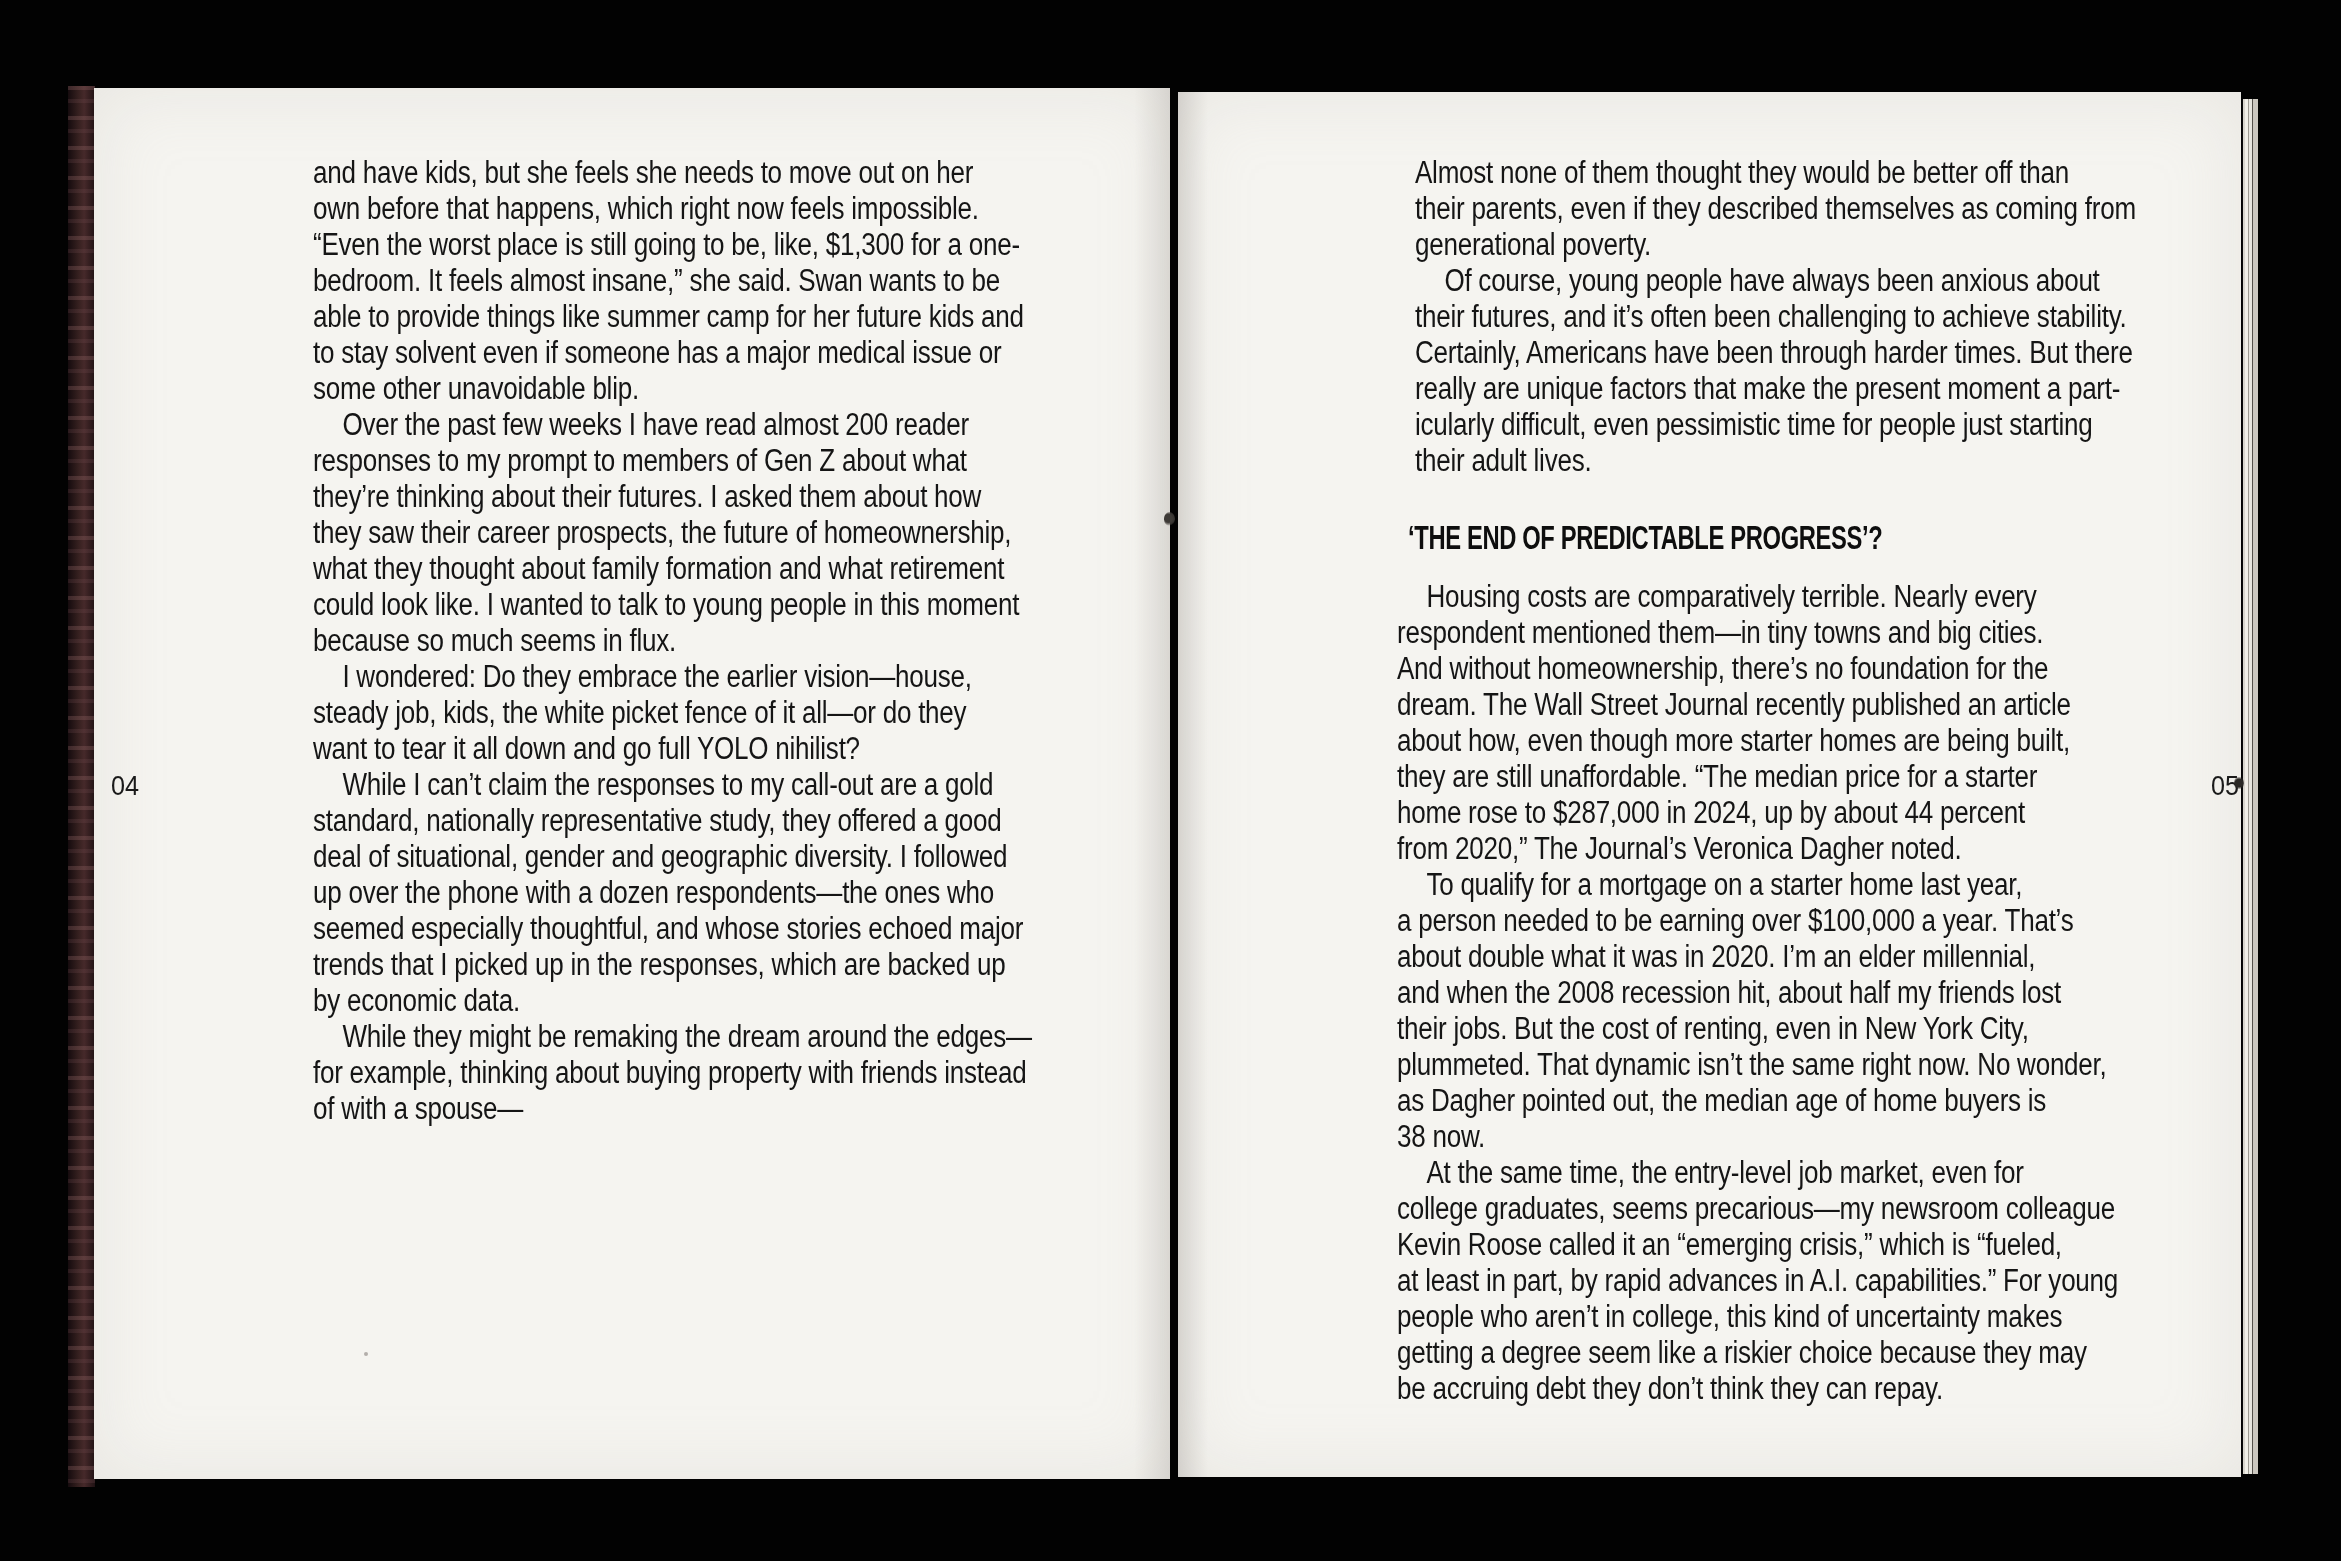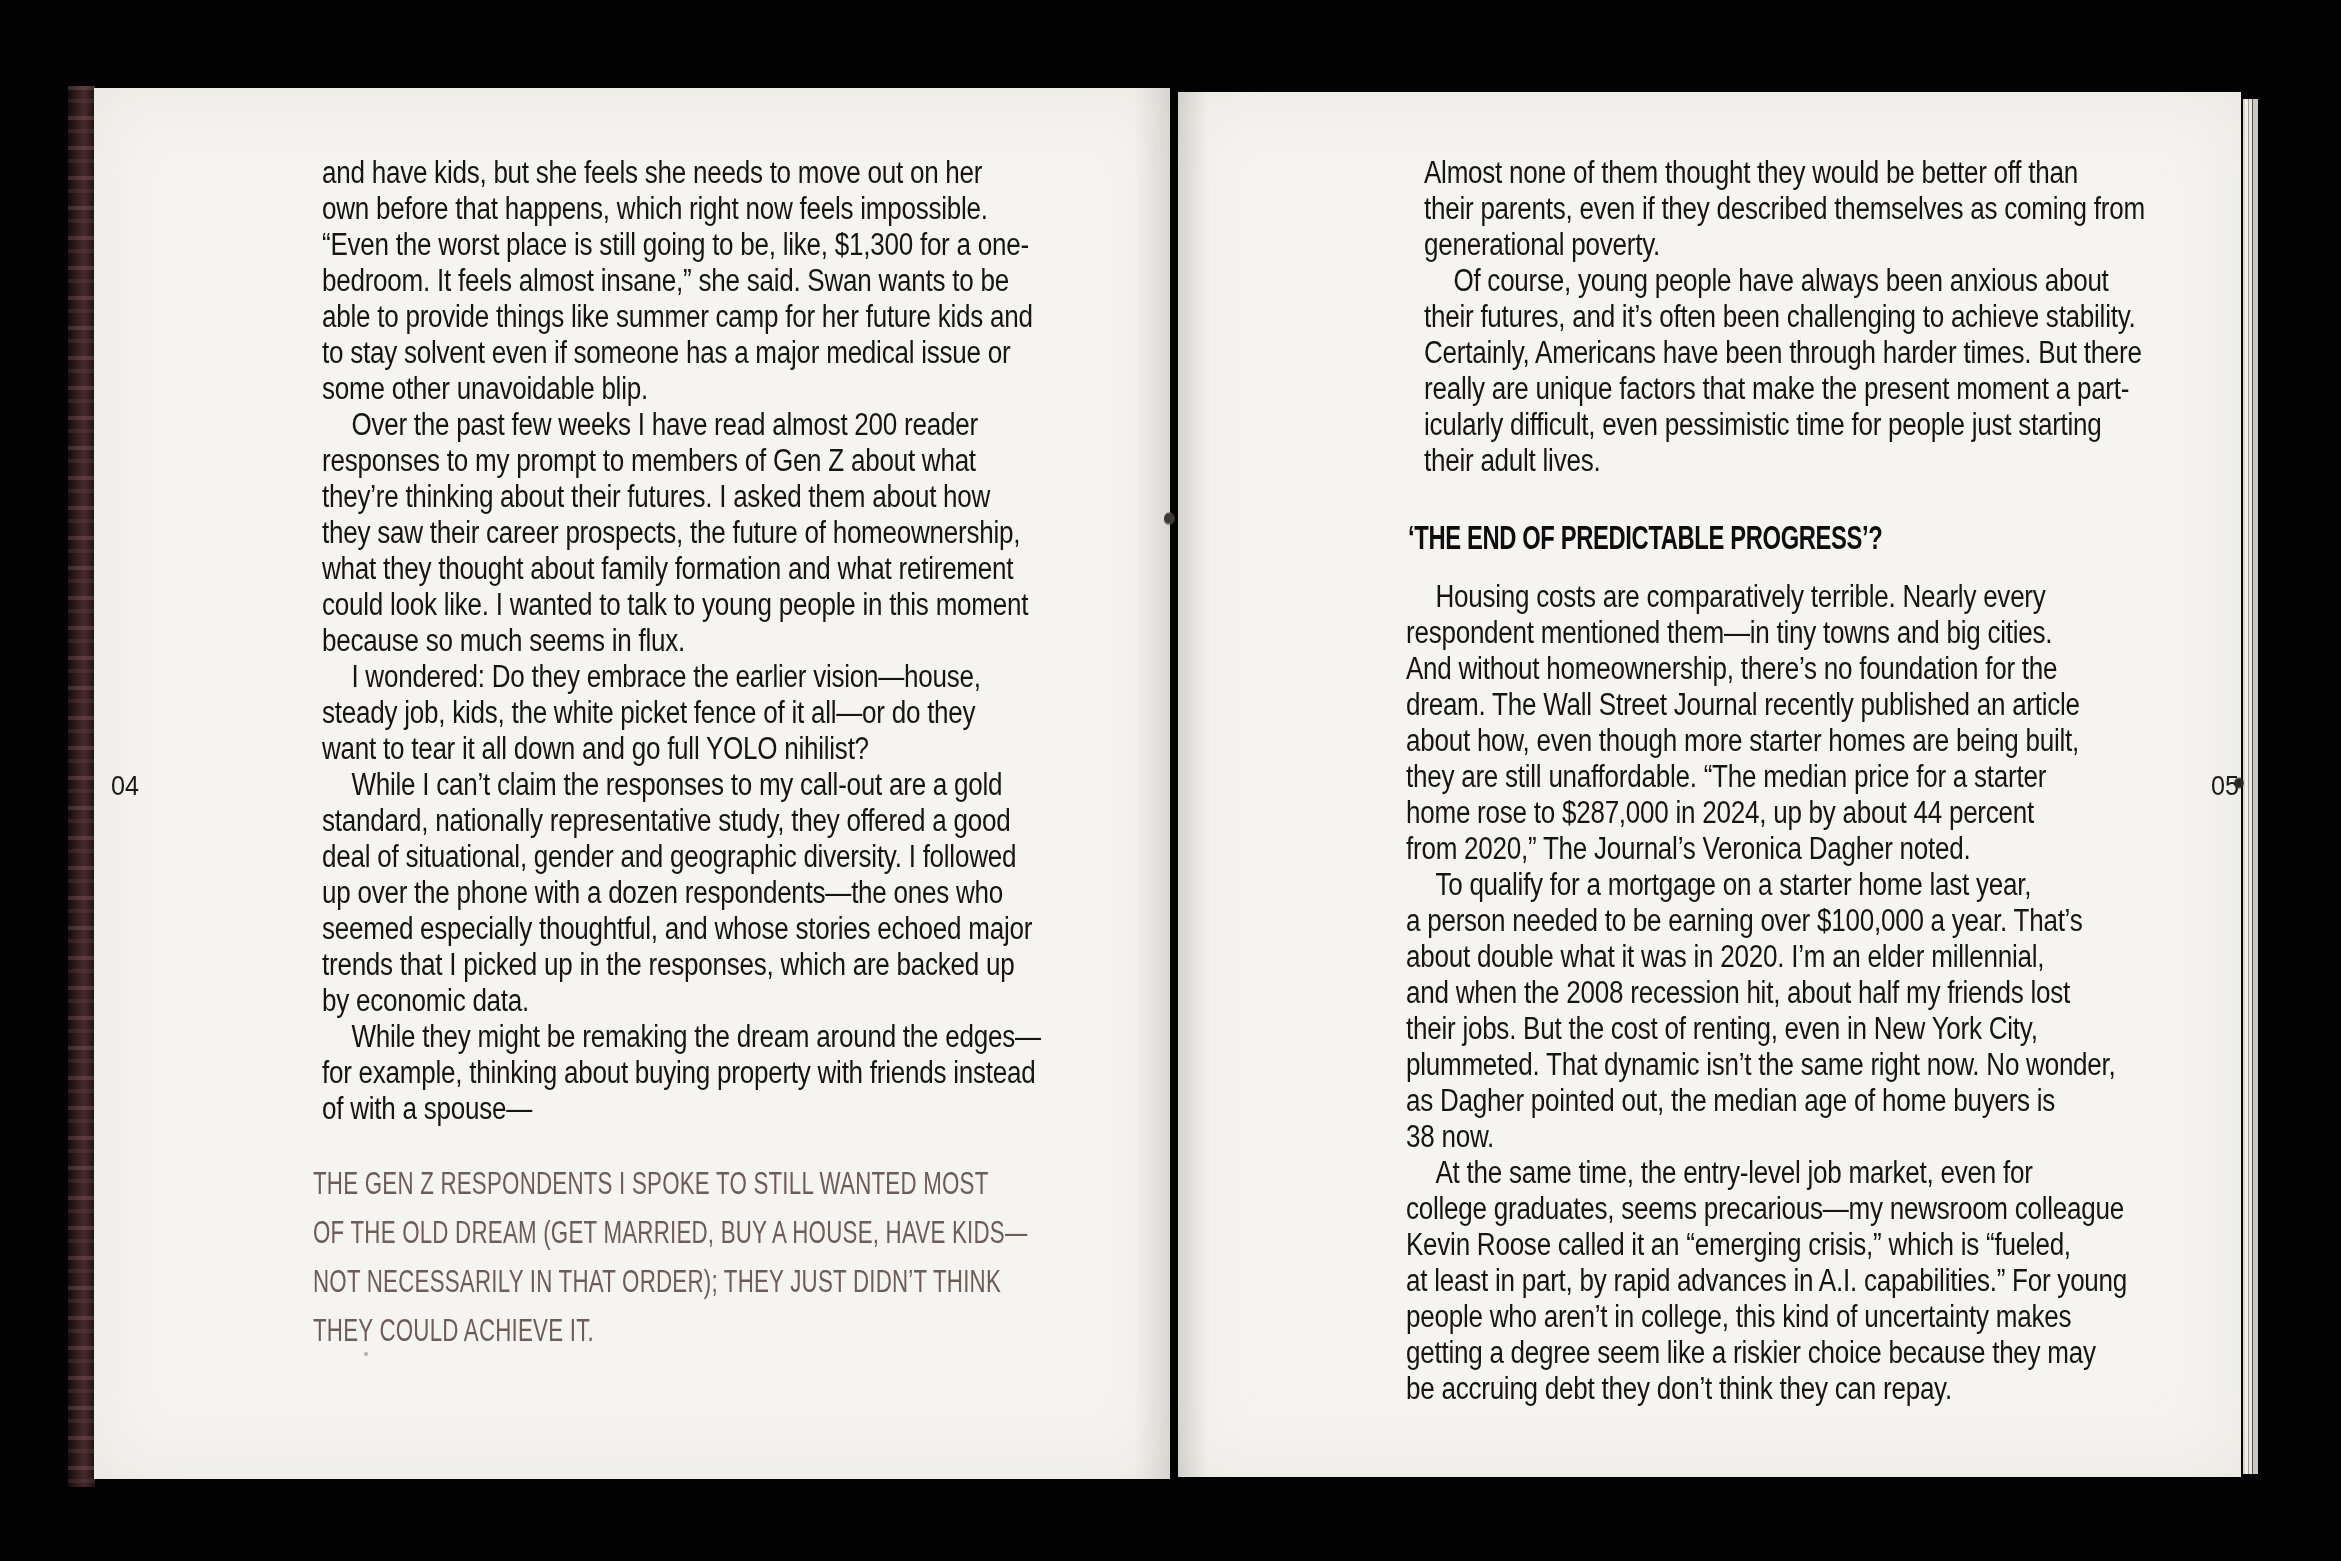--- a/index.html
+++ b/index.html
@@ -18,21 +18,21 @@
   .page{position:absolute;background:#f5f4f0;box-shadow:inset 0 0 73px rgba(188,183,172,.22);}
   .page-left{left:94px;top:88px;width:1076px;height:1391px;}
   .page-right{left:1178px;top:92px;width:1063px;height:1385px;}
   .page-left::after{content:"";position:absolute;right:0;top:0;width:36px;height:100%;
     background:linear-gradient(90deg,rgba(0,0,0,0) 0%,rgba(62,52,46,.12) 100%);}
   .page-right::before{content:"";position:absolute;left:0;top:0;width:30px;height:100%;
     background:linear-gradient(90deg,rgba(62,52,46,.14) 0%,rgba(0,0,0,0) 100%);}
 
   
   .col{position:absolute;}
-  .body-col{width:885px;margin-left:9px;}
+  .body-col{width:885px;}
   .ln{height:36px;line-height:36px;font-size:31px;color:#151515;white-space:nowrap;
       transform:scaleX(.84);transform-origin:0 50%;letter-spacing:-0.3px;}
   .ln.indent{padding-left:35px;}
 
   .pq-col{width:885px;}
   .pq-ln{height:49px;line-height:49px;font-size:31px;color:#6d5c57;white-space:nowrap;
       transform:scaleX(.72);transform-origin:0 50%;letter-spacing:0.3px;}
 
   .heading{position:absolute;height:39px;line-height:39px;font-size:33px;font-weight:700;
       color:#0e0e0e;white-space:nowrap;transform:scaleX(.72);transform-origin:0 50%;letter-spacing:-0.5px;}
@@ -78,26 +78,20 @@
         <div class="ln">standard, nationally representative study, they offered a good</div>
         <div class="ln">deal of situational, gender and geographic diversity. I followed</div>
         <div class="ln">up over the phone with a dozen respondents—the ones who</div>
         <div class="ln">seemed especially thoughtful, and whose stories echoed major</div>
         <div class="ln">trends that I picked up in the responses, which are backed up</div>
         <div class="ln">by economic data.</div>
         <div class="ln indent">While they might be remaking the dream around the edges—</div>
         <div class="ln">for example, thinking about buying property with friends instead</div>
         <div class="ln">of with a spouse—</div>
       </div>
-    <div class="col pq-col" style="left:219px;top:1071px;">
-        <div class="pq-ln">THE GEN Z RESPONDENTS I SPOKE TO STILL WANTED MOST</div>
-        <div class="pq-ln">OF THE OLD DREAM (GET MARRIED, BUY A HOUSE, HAVE KIDS—</div>
-        <div class="pq-ln">NOT NECESSARILY IN THAT ORDER); THEY JUST DIDN’T THINK</div>
-        <div class="pq-ln">THEY COULD ACHIEVE IT.</div>
-      </div>
   </section>
 
   <section class="page page-right">
     <div class="pagenum" style="left:1033px;top:680px;">05</div>
     <div class="col body-col" style="left:237px;top:63px;">
         <div class="ln">Almost none of them thought they would be better off than</div>
         <div class="ln">their parents, even if they described themselves as coming from</div>
         <div class="ln">generational poverty.</div>
         <div class="ln indent">Of course, young people have always been anxious about</div>
         <div class="ln">their futures, and it’s often been challenging to achieve stability.</div>

